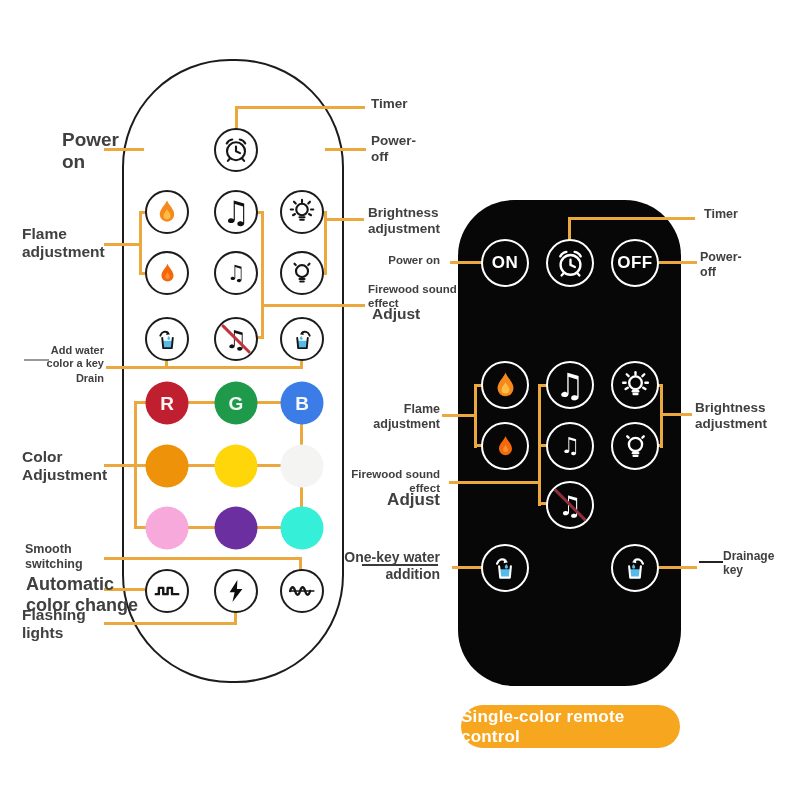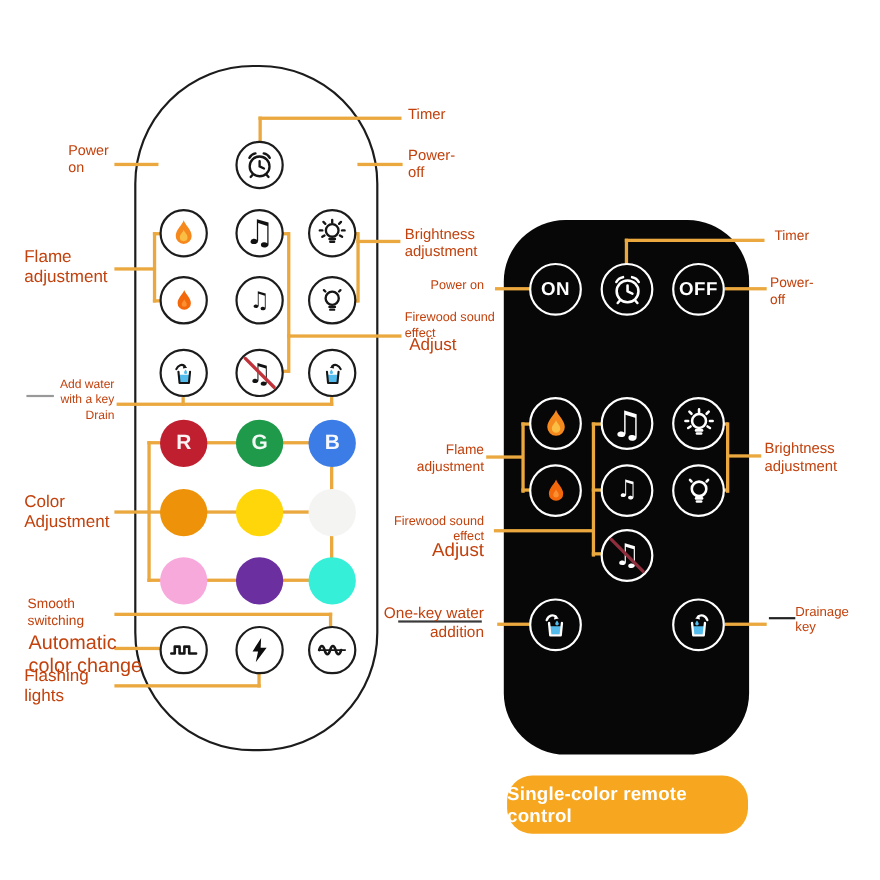--- a/index.html
+++ b/index.html
@@ -15,21 +15,21 @@
   .btn.b{width:48px;height:48px;background:#070707;border:2px solid #ffffff;color:#ffffff}
   .btn.solid{color:#fff;font-weight:bold;font-size:17px;letter-spacing:.5px}
   .btn.w.solid{border:none;width:46px;height:46px}
   .btn.b.solid{border:2px solid #fff}
   .on-bg{background:#1FA24E}
   .off-bg{background:#C5132F}
   .btn.c{width:43px;height:43px;border:none;font-weight:bold;font-size:19px;color:rgba(255,255,255,.95)}
   .sw-white{background:#F4F4F3;border:1px solid #b9b9b9}
   .cline{position:absolute;background:#EAA83E}
   .dash{position:absolute}
-  .lbl{position:absolute;font-weight:normal;color:#c2410c;white-space:pre-line;line-height:1.18}
+  .lbl{position:absolute;font-weight:bold;color:#404040;white-space:pre-line;line-height:1.18}
   .r{text-align:right}
   .pill{position:absolute;background:#F7A71F;border-radius:23px;color:#fff;font-weight:bold;
         display:flex;align-items:center;justify-content:center;font-size:17px;letter-spacing:.2px}
   .note{font-family:"DejaVu Sans",sans-serif;color:#111;line-height:1}
   .btn.b .note{color:#fff}
   .slash{position:absolute;left:50%;top:50%;transform:translate(-50%,-50%) rotate(45deg);
          background:#C0333B;border-radius:2px}
   svg.ic{stroke:currentColor;fill:none;stroke-width:1.7;stroke-linecap:round;stroke-linejoin:round;display:block}
 </style>
 </head>
@@ -285,34 +285,34 @@
       <g transform="scale(-1,1) translate(-24,0)">
         <path d="M8 13 H16 L15.6 19.3 H8.4 Z" fill="#54BCEC" stroke="none"></path>
         <path d="M7.3 10.6 L8.2 19.7 H15.8 L16.7 10.6"></path>
         <path d="M5.6 8.6 C7 4.9 10.2 4.3 12.4 6.1"></path>
         <path d="M11.6 4.7 L14.4 7.4 L10.9 8.1 Z" fill="currentColor" stroke="none"></path>
         <path d="M13.1 8.8 c-.8 1.1-1.3 1.8-1.3 2.4 a1.3 1.3 0 0 0 2.6 0 c0-.6-.5-1.3-1.3-2.4Z" fill="#54BCEC" stroke="none"></path>
       </g>
     </svg>
   </div>
 
-  <div class="lbl" style="left:62px;top:129px;font-size:13px">Power
+  <div class="lbl" style="left:62px;top:129px;font-size:19px">Power
 on</div>
   <div class="lbl" style="left:371px;top:96px;font-size:13.5px">Timer</div>
   <div class="lbl" style="left:371px;top:133px;font-size:13.5px">Power-
 off</div>
   <div class="lbl" style="left:22px;top:225px;font-size:15.5px">Flame
 adjustment</div>
   <div class="lbl" style="left:368px;top:205px;font-size:13.5px">Brightness
 adjustment</div>
   <div class="lbl" style="left:368px;top:283px;font-size:11.5px">Firewood sound
 effect</div>
   <div class="lbl" style="left:372px;top:305px;font-size:15.5px">Adjust</div>
   <div class="lbl r" style="left:28px;top:344px;width:76px;font-size:11px">Add water
-with a key</div>
+color a key</div>
   <div class="lbl r" style="left:28px;top:372px;width:76px;font-size:11px">Drain</div>
   <div class="lbl" style="left:22px;top:448px;font-size:15.5px">Color
 Adjustment</div>
   <div class="lbl" style="left:25px;top:542px;font-size:12.5px">Smooth
 switching</div>
   <div class="lbl" style="left:26px;top:574px;font-size:18px">Automatic
 color change</div>
   <div class="lbl" style="left:22px;top:606px;font-size:15.5px">Flashing
 lights</div>
 
@@ -325,15 +325,15 @@
   <div class="lbl" style="left:695px;top:400px;font-size:13.5px">Brightness
 adjustment</div>
   <div class="lbl r" style="left:340px;top:468px;width:100px;font-size:11.5px">Firewood sound
 effect</div>
   <div class="lbl r" style="left:340px;top:490px;width:100px;font-size:17px">Adjust</div>
   <div class="lbl r" style="left:340px;top:549px;width:100px;font-size:14px">One-key water
 addition</div>
   <div class="lbl" style="left:723px;top:549px;font-size:12px">Drainage
 key</div>
 
-  <div class="pill" style="left:461px;top:705px;width:219px;height:53px">Single-color remote control</div>
+  <div class="pill" style="left:461px;top:705px;width:219px;height:43px">Single-color remote control</div>
 
 </div>
 
 </body></html>

